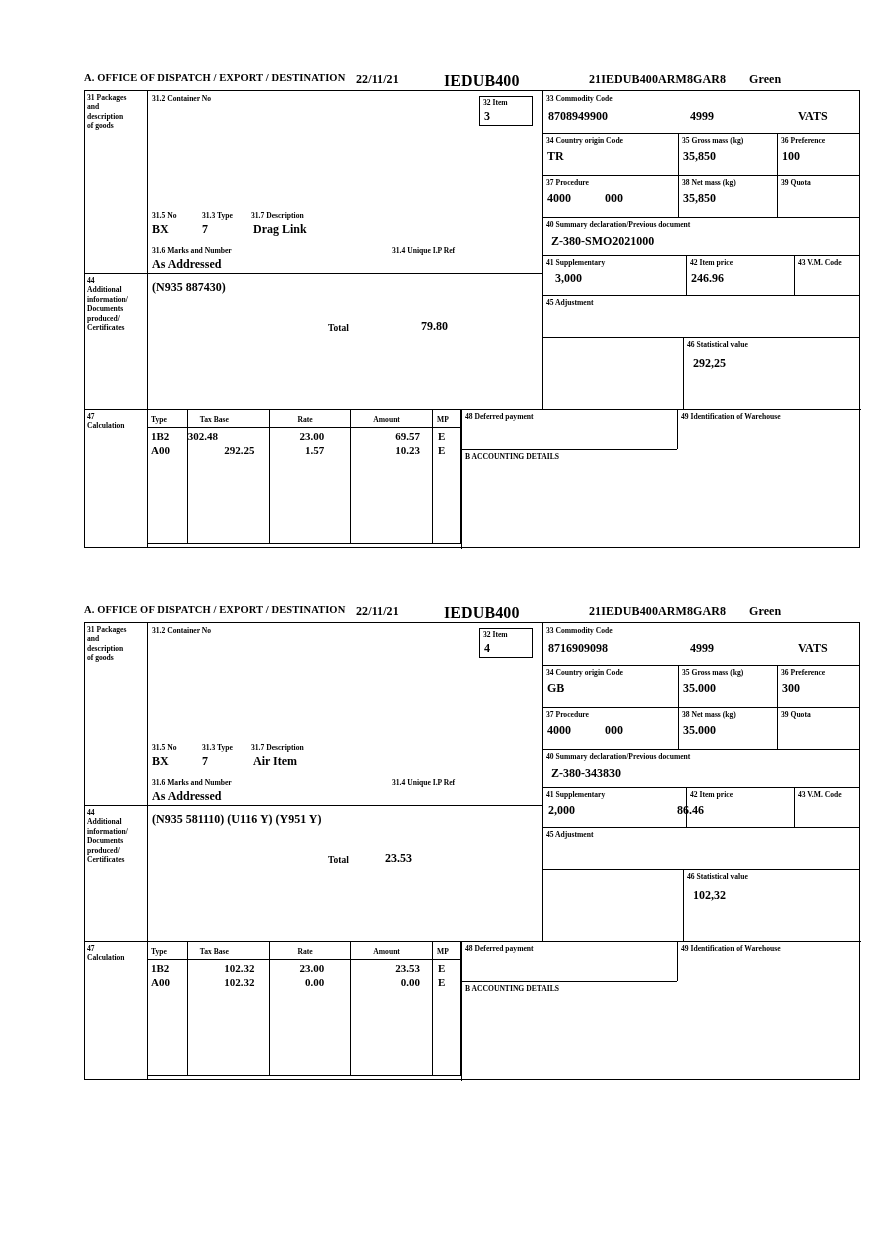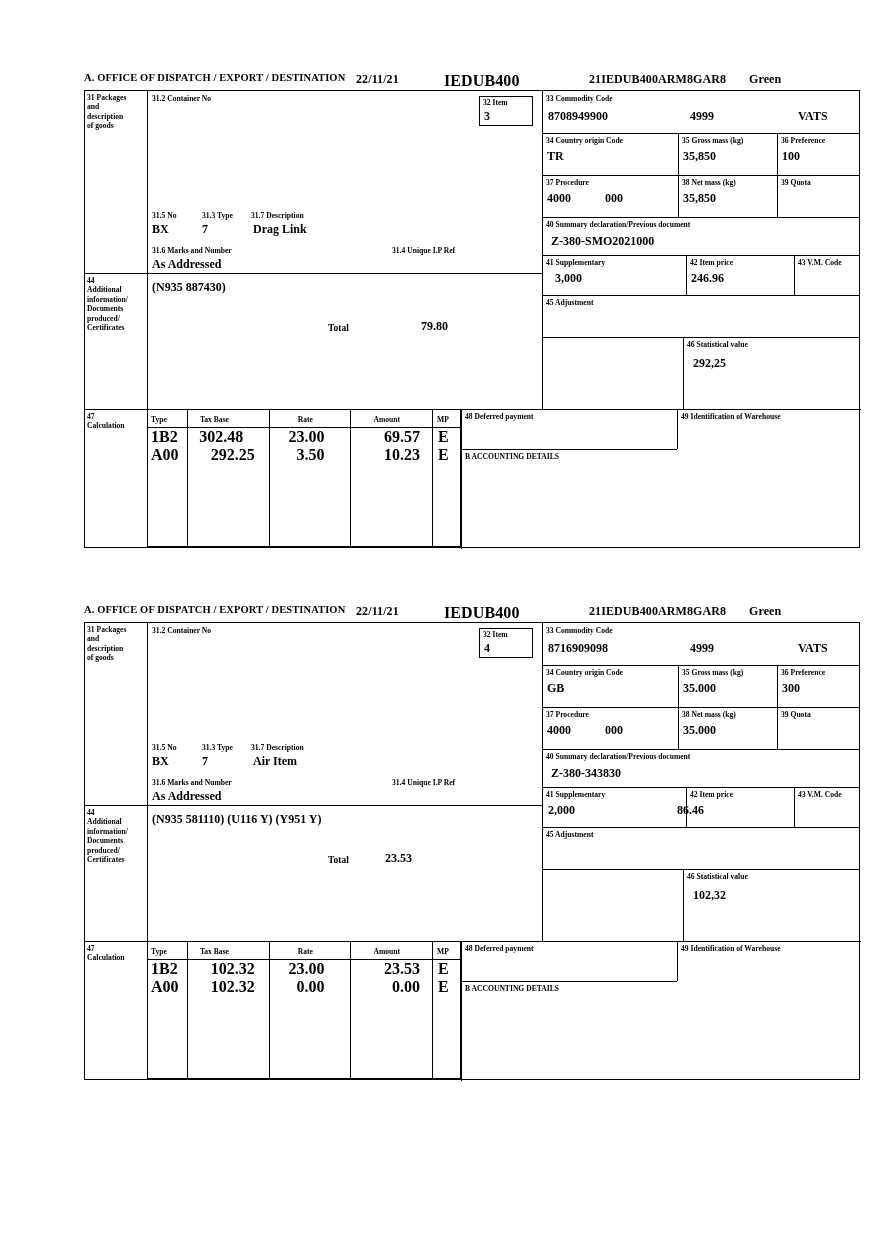--- a/index.html
+++ b/index.html
@@ -50,21 +50,21 @@
   .lbl {
     font-size: 7.6px;
     font-weight: bold;
     line-height: 1.25;
   }
   .val {
     font-size: 12px;
     font-weight: bold;
   }
   .val-sm {
-    font-size: 16px;
+    font-size: 11px;
     font-weight: bold;
   }
 
   
   .frame {
     position: absolute;
     left: 0; top: 20px;
     width: 776px; height: 458px;
     border: 1px solid #000;
     box-sizing: border-box;
@@ -226,41 +226,41 @@
               </td>
           <td style="width:28px;">
                 <div class="lbl" style="padding:2px 0 0 4px;">MP</div>
               </td>
         </tr>
         <tr>
           <td style="border-bottom:none; height:16px;">
                 <div class="val-sm" style="padding:0 0 0 3px;">1B2</div>
               </td>
           <td style="border-bottom:none;">
-                <div class="val-sm" style="text-align:center; padding-right:14px;">302.48</div>
+                <div class="val-sm" style="text-align:left; padding-right:14px;">302.48</div>
               </td>
           <td style="border-bottom:none;">
                 <div class="val-sm" style="text-align:right; padding-right:26px;">23.00</div>
               </td>
           <td style="border-bottom:none;">
                 <div class="val-sm" style="text-align:right; padding-right:12px;">69.57</div>
               </td>
           <td style="border-bottom:none;">
                 <div class="val-sm" style="padding-left:5px;">E</div>
               </td>
         </tr>
         <tr>
           <td style="border-top:none; height:100px; vertical-align:top;">
                 <div class="val-sm" style="padding:0 0 0 3px;">A00</div>
               </td>
           <td style="border-top:none; vertical-align:top;">
                 <div class="val-sm" style="text-align:right; padding-right:14px;">292.25</div>
               </td>
           <td style="border-top:none; vertical-align:top;">
-                <div class="val-sm" style="text-align:right; padding-right:26px;">3.50</div>
+                <div class="val-sm" style="text-align:right; padding-right:26px;">1.57</div>
               </td>
           <td style="border-top:none; vertical-align:top;">
                 <div class="val-sm" style="text-align:right; padding-right:12px;">10.23</div>
               </td>
           <td style="border-top:none; vertical-align:top;">
                 <div class="val-sm" style="padding-left:5px;">E</div>
               </td>
         </tr>
       </tbody>
         </table>

